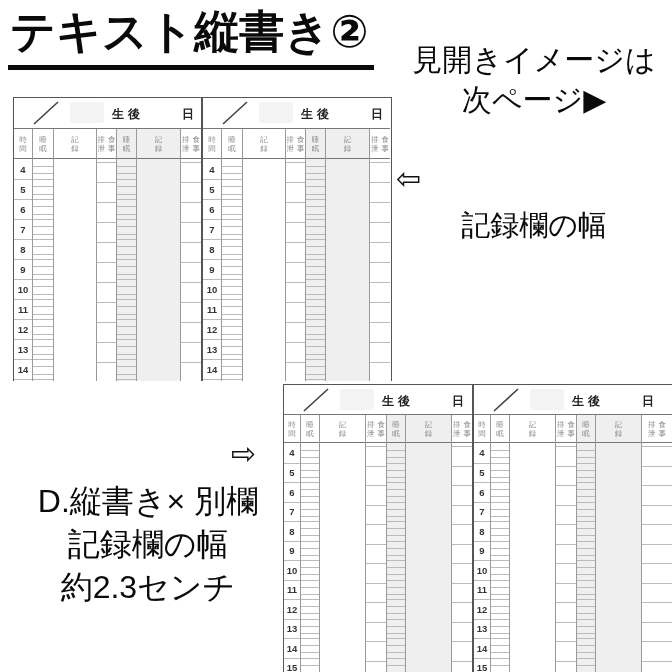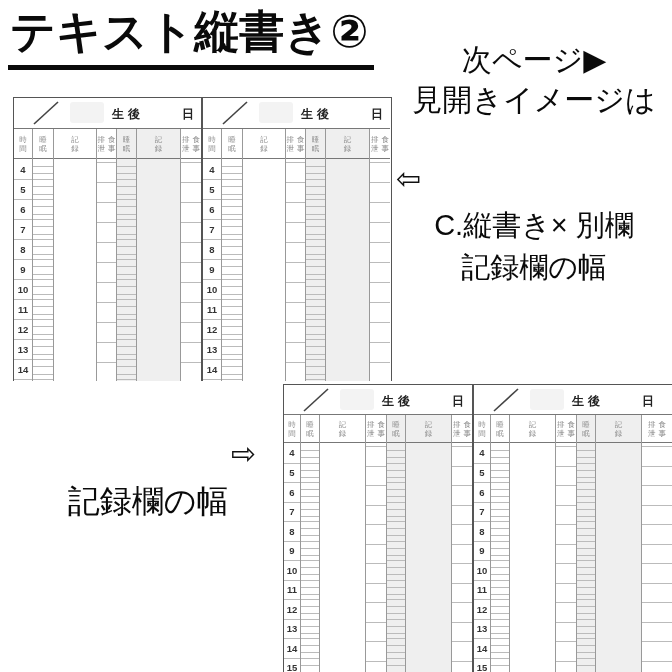--- a/index.html
+++ b/index.html
@@ -53,34 +53,35 @@
              font-size:9.5px;font-weight:700;color:#333;}
   .third{display:block;height:33.4%;border-bottom:1px solid #bbb;}
   .exline{position:absolute;left:0;right:0;top:3px;border-top:1px solid #bbb;display:block;}
 </style>
 </head>
 <body>
 
 <div class="title">テキスト縦書き②</div>
 
 <div class="note">
+  <div>見開きイメージは</div>
   <div>次ページ▶</div>
-  <div>見開きイメージは</div>
 </div>
 
 <div class="oarrow" id="oarrow-left">⇦</div>
 <div class="oarrow" id="oarrow-right">⇨</div>
 
 <div class="clabel">
-  <div>C.縦書き× 別欄</div>
   <div>記録欄の幅</div>
 </div>
 
 <div class="dlabel">
+  <div>D.縦書き× 別欄</div>
   <div>記録欄の幅</div>
+  <div>約2.3センチ</div>
 </div>
 
 <div class="darrow" id="darrow-c">
   <svg width="50" height="24" viewBox="0 0 50 24">
     <line x1="9" y1="12" x2="41" y2="12" stroke="#000" stroke-width="5"></line>
     <path d="M12 2 L1 12 L12 22 Z" fill="#000"></path>
     <path d="M38 2 L49 12 L38 22 Z" fill="#000"></path>
   </svg>
 </div>
 <div class="darrow" id="darrow-d">

